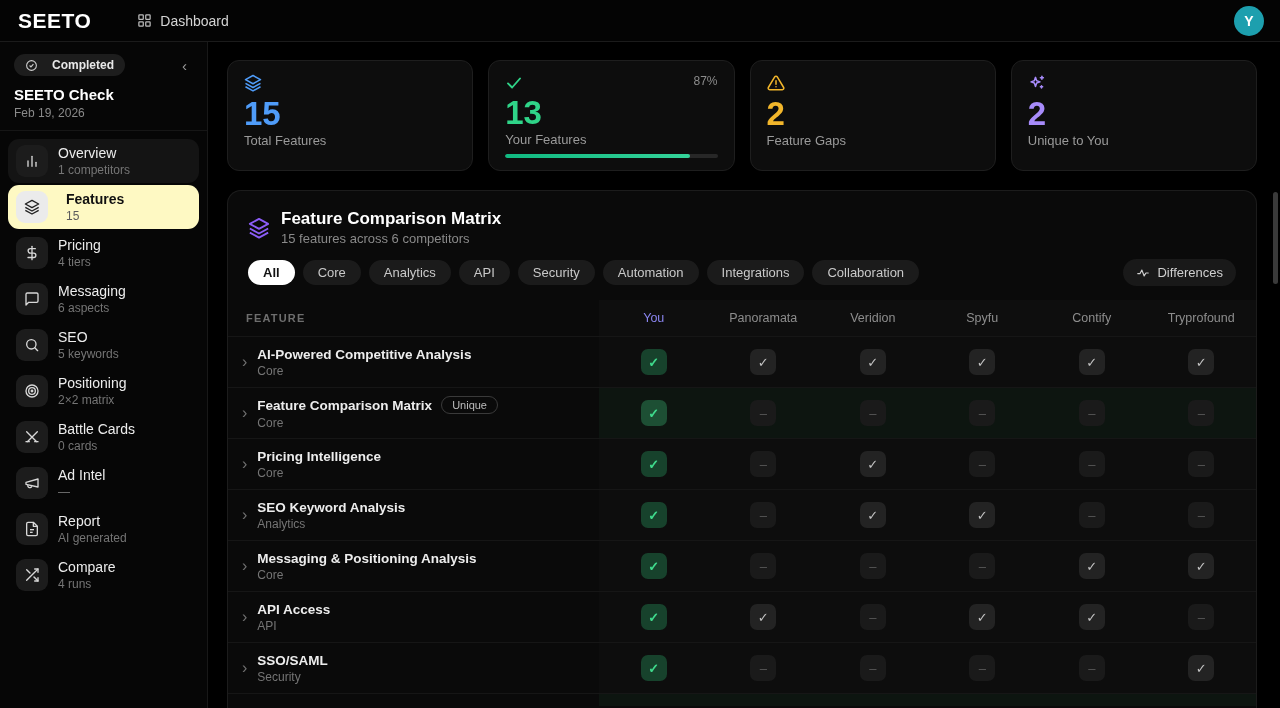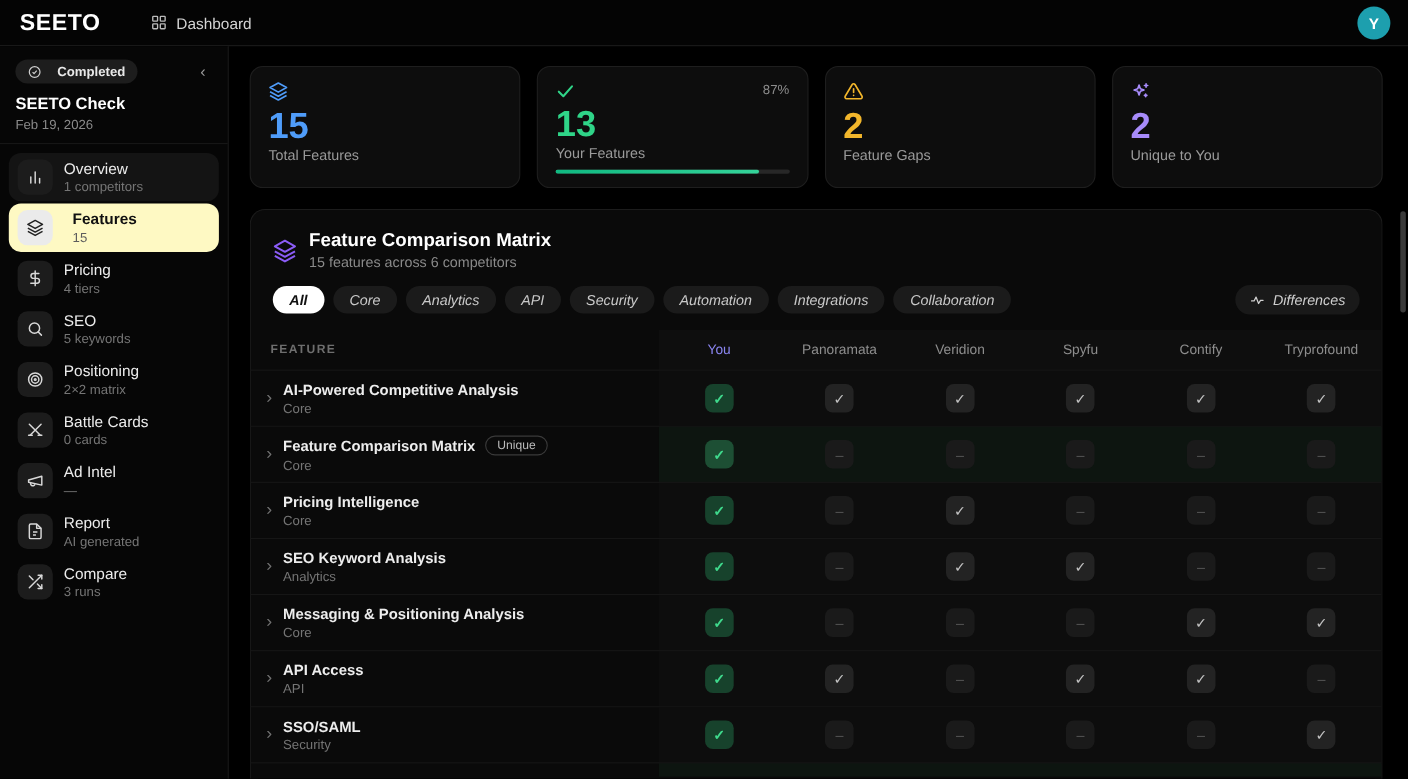--- a/index.html
+++ b/index.html
@@ -53,21 +53,21 @@
   .pct { font-size:12px; color:#8c8c8c; }
   .bar-track { margin-top:7px; height:4px; border-radius:2px; background:#272727; overflow:hidden; }
   .bar-fill { height:100%; border-radius:2px; background:linear-gradient(90deg,#10b981,#34d399); }
 
   
   .panel { margin-top:19px; flex:1; background:#0a0a0a; border:1px solid #1c1c1c; border-bottom:none;
            border-radius:14px 14px 0 0; padding-top:18px; overflow:hidden; display:flex; flex-direction:column; }
   .panel-head { padding:0 20px; display:flex; align-items:center; gap:11px; }
   .panel-title { font-size:17px; font-weight:700; color:#fff; }
   .panel-sub { font-size:13px; color:#8a8a8a; margin-top:2px; }
-  .chips-row { padding:0 20px; margin-top:13px; display:flex; align-items:center; gap:8px;font-style:italic; }
+  .chips-row { padding:0 20px; margin-top:13px; display:flex; align-items:center; gap:8px; }
   .chip { font-size:13px; color:#c9c9c9; background:#1b1b1b; border-radius:999px; padding:5px 15px;
           cursor:pointer; white-space:nowrap; }
   .chip.active { background:#fff; color:#111; font-weight:600; }
   .chips-row .spacer { flex:1; }
   .diff-toggle { display:flex; align-items:center; gap:7px; background:#191919; border-radius:999px;
                  padding:6px 13px; font-size:13px; color:#cfcfcf; cursor:pointer; }
 
   
   .table { margin-top:14px; }
   .thead { display:flex; height:36px; }
@@ -178,20 +178,31 @@
               <path d="M17 5.5H9.5a3.3 3.3 0 0 0 0 6.6h5a3.3 3.3 0 0 1 0 6.6H6"></path>
           </svg>
           </span>
         <div>
             <div class="nav-label">Pricing</div>
              <div class="nav-sub">4 tiers</div>
           </div>
       </div>
       <div class="nav-item">
         <span class="icon-tile">
+          <svg width="16" height="16" viewBox="0 0 24 24" fill="none" stroke="currentColor" stroke-width="2" stroke-linejoin="round">
+            <path d="M21 15a2 2 0 0 1-2 2H7l-4 4V5a2 2 0 0 1 2-2h14a2 2 0 0 1 2 2z"></path>
+          </svg>
+          </span>
+        <div>
+            <div class="nav-label">Messaging</div>
+             <div class="nav-sub">6 aspects</div>
+          </div>
+      </div>
+      <div class="nav-item">
+        <span class="icon-tile">
           <svg width="16" height="16" viewBox="0 0 24 24" fill="none" stroke="currentColor" stroke-width="2" stroke-linecap="round">
             <circle cx="11" cy="11" r="7"></circle>
               <line x1="20.5" y1="20.5" x2="16.2" y2="16.2"></line>
           </svg>
           </span>
         <div>
             <div class="nav-label">SEO</div>
              <div class="nav-sub">5 keywords</div>
           </div>
       </div>
@@ -253,21 +264,21 @@
           <svg width="16" height="16" viewBox="0 0 24 24" fill="none" stroke="currentColor" stroke-width="2" stroke-linecap="round" stroke-linejoin="round">
             <polyline points="16 3 21 3 21 8"></polyline>
               <line x1="4" y1="20" x2="21" y2="3"></line>
             <polyline points="21 16 21 21 16 21"></polyline>
               <line x1="15" y1="15" x2="21" y2="21"></line>
               <line x1="4" y1="4" x2="9" y2="9"></line>
           </svg>
           </span>
         <div>
             <div class="nav-label">Compare</div>
-             <div class="nav-sub">3 runs</div>
+             <div class="nav-sub">4 runs</div>
           </div>
       </div>
     </div>
   </div>
 
   <div class="main">
     <div class="stats">
       <div class="card">
         <div class="card-top">
           <span>

